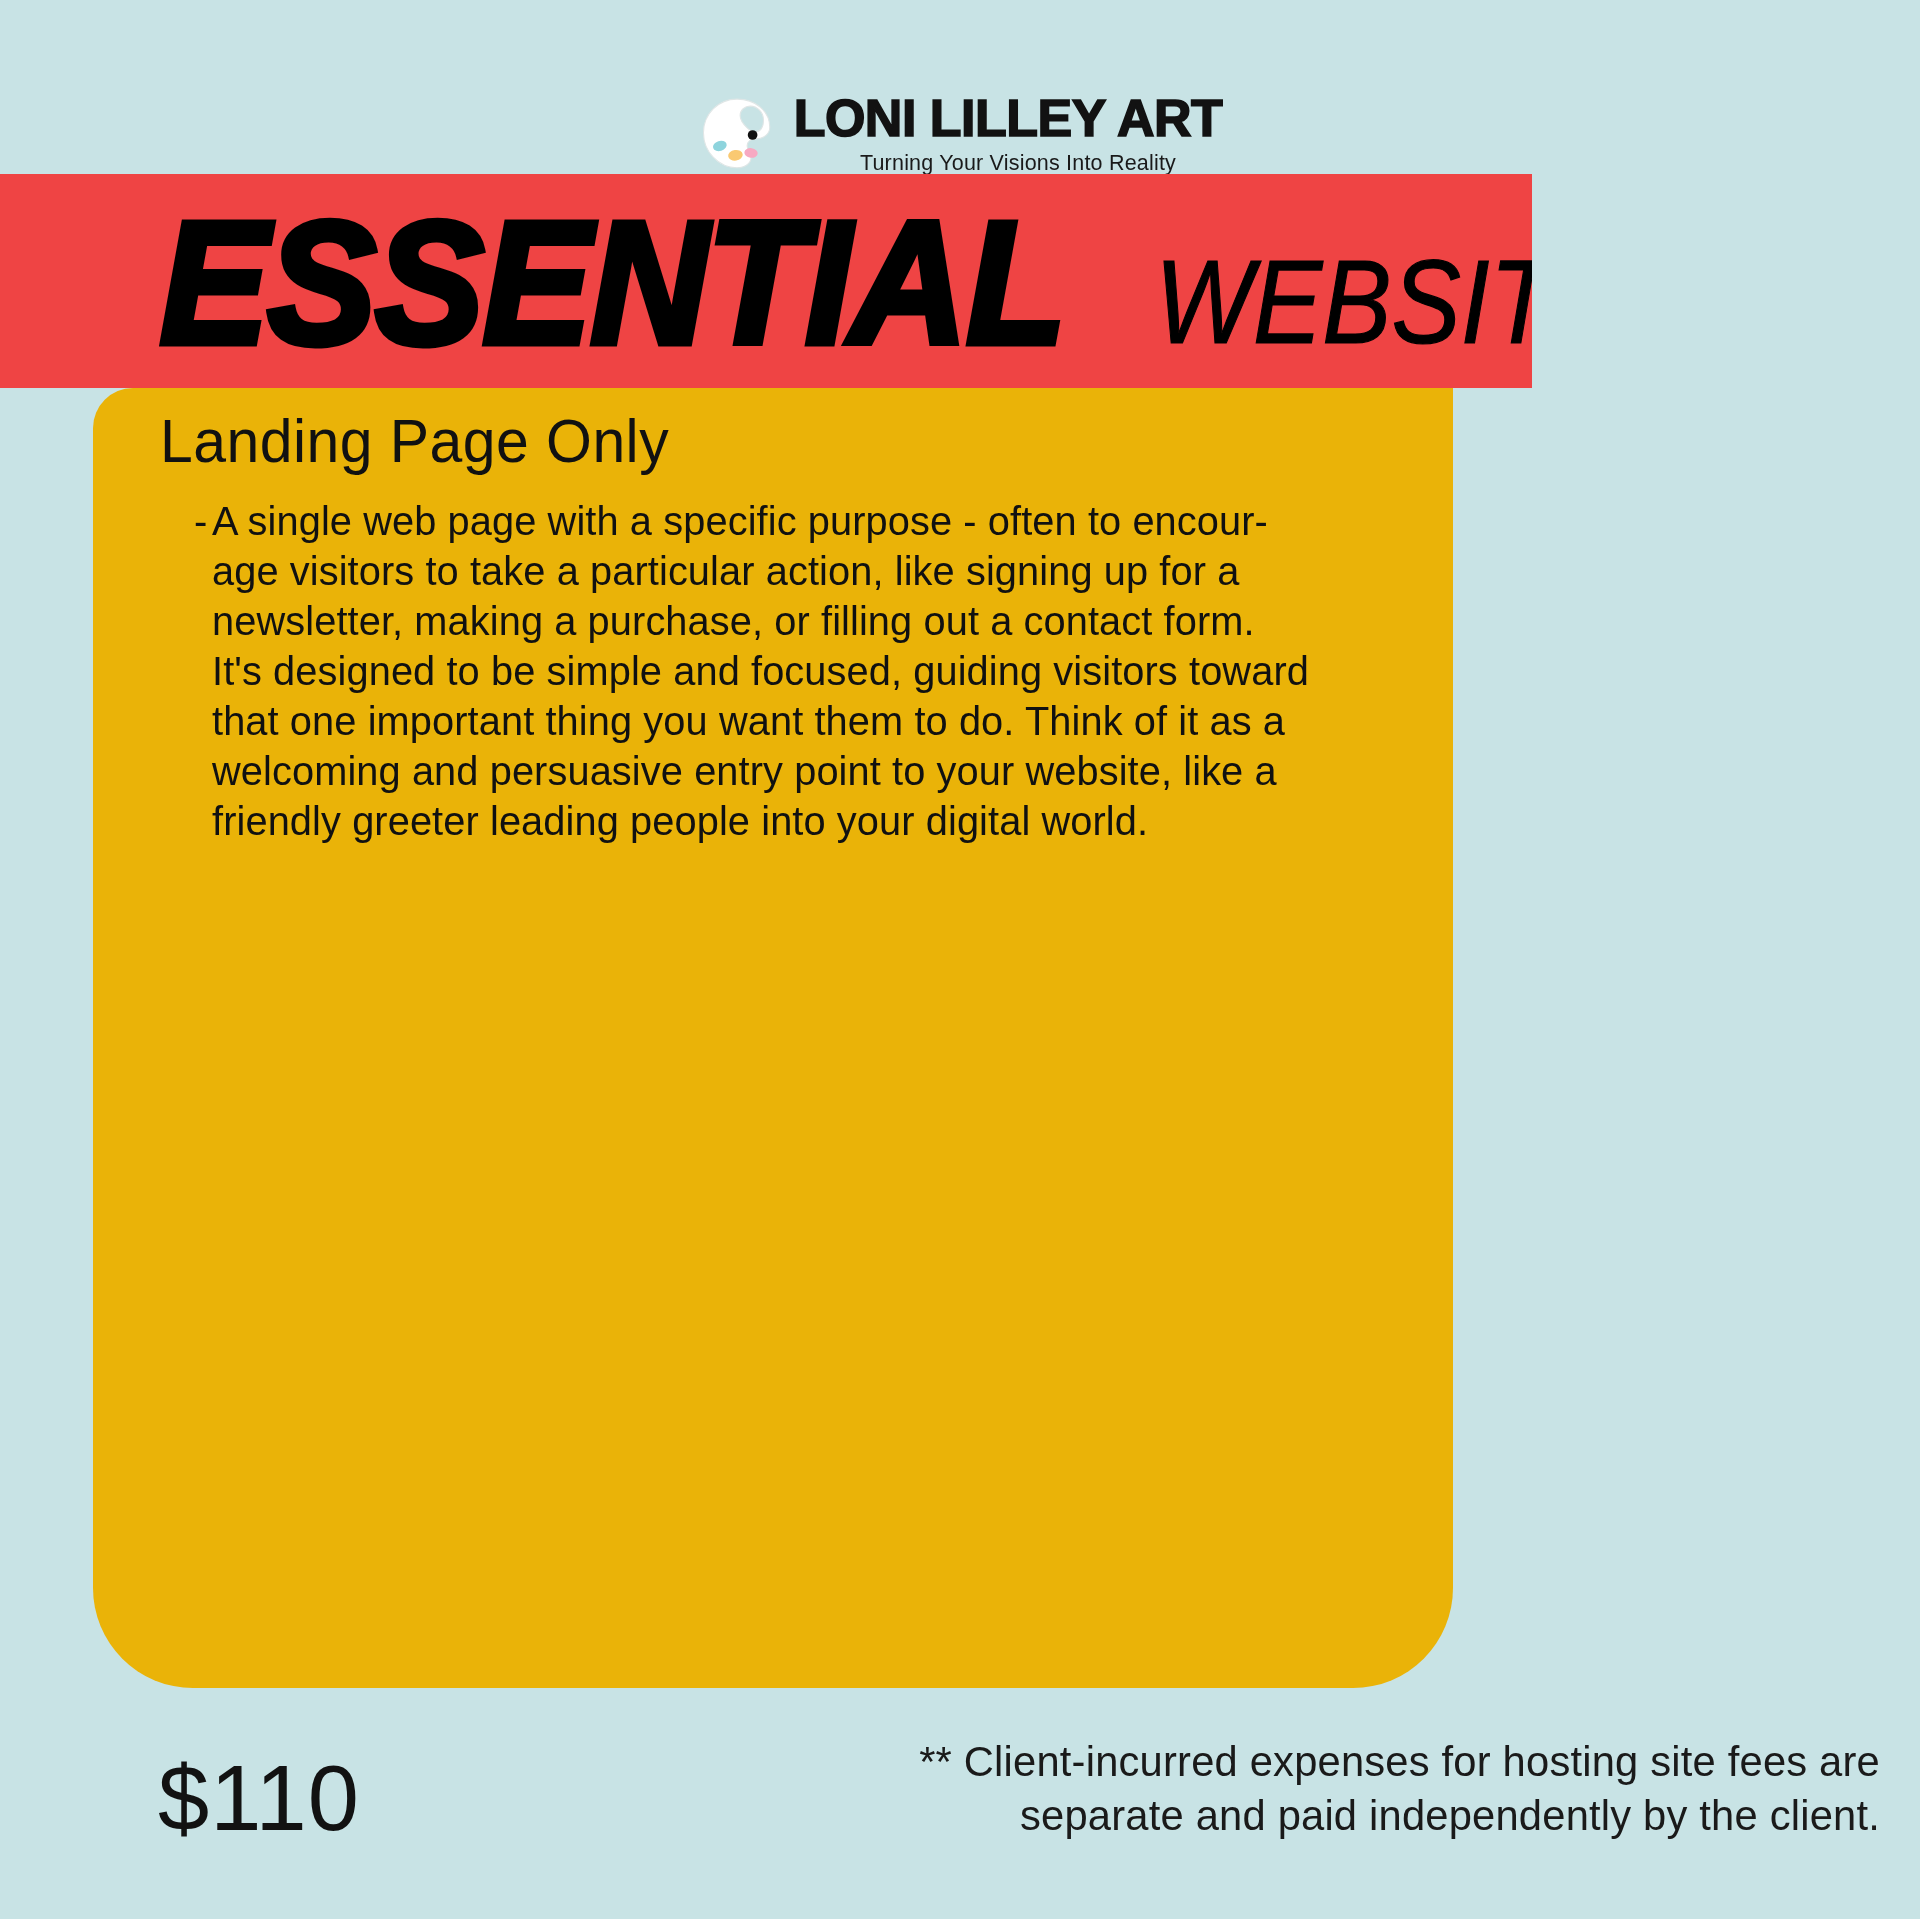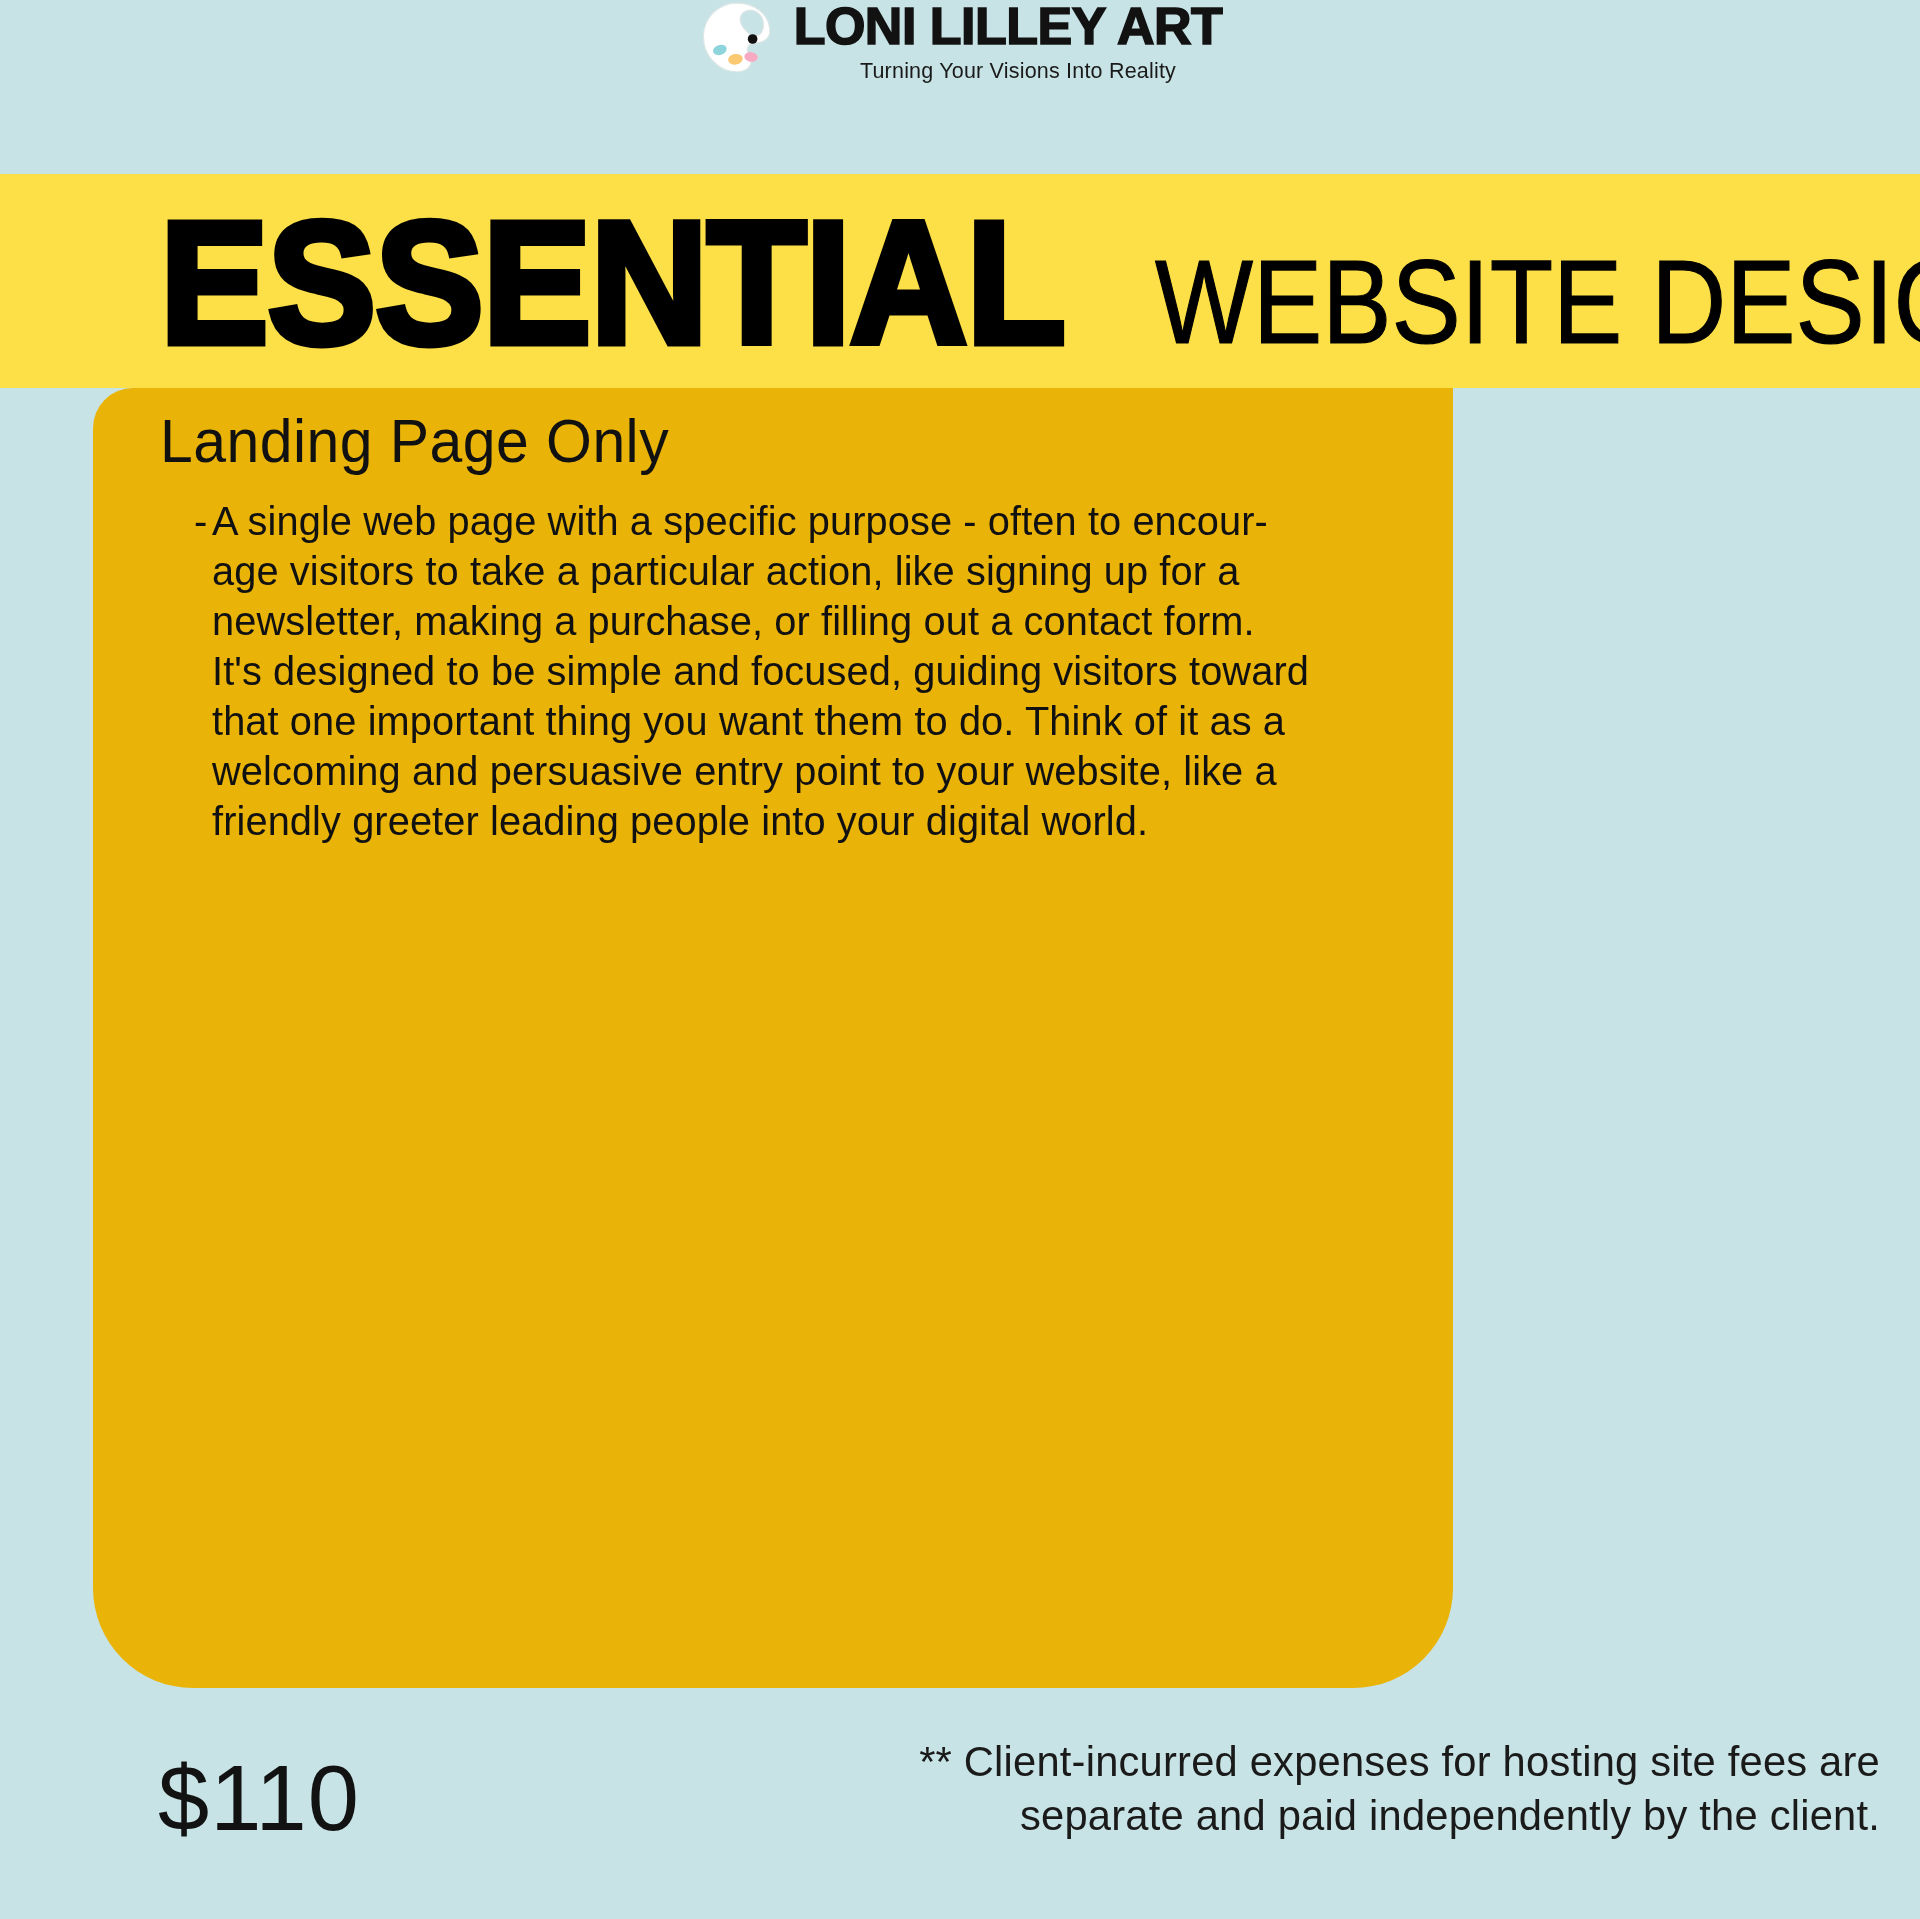--- a/index.html
+++ b/index.html
@@ -23,21 +23,21 @@
   }
 
   
   .brand-header {
     position: absolute;
     top: 0;
     left: 0;
     width: 1920px;
     height: 174px;
     display: flex;
-    align-items: flex-start;
+    align-items: flex-end;
     justify-content: center;
     gap: 18px;
   }
   .brand-logo-mark {
     width: 78px;
     height: 78px;
     position: relative;
     flex: 0 0 auto;
   }
   .brand-logo-mark svg { display: block; width: 78px; height: 78px; }
@@ -68,24 +68,25 @@
     letter-spacing: 0.2px;
     white-space: nowrap;
     margin-left: 20px;
   }
 
   
   .title-band {
     position: absolute;
     top: 174px;
     left: 0;
-    width: 1920px;
+    width: 1532px;
     height: 214px;
-    background: #fde047;
+    background: #ef4444;
     overflow: hidden;
+    font-style: italic;
   }
   .title-row {
     position: absolute;
     left: 160px;
     bottom: 18px;
     display: flex;
     align-items: baseline;
     white-space: nowrap;
   }
   .title-primary {

